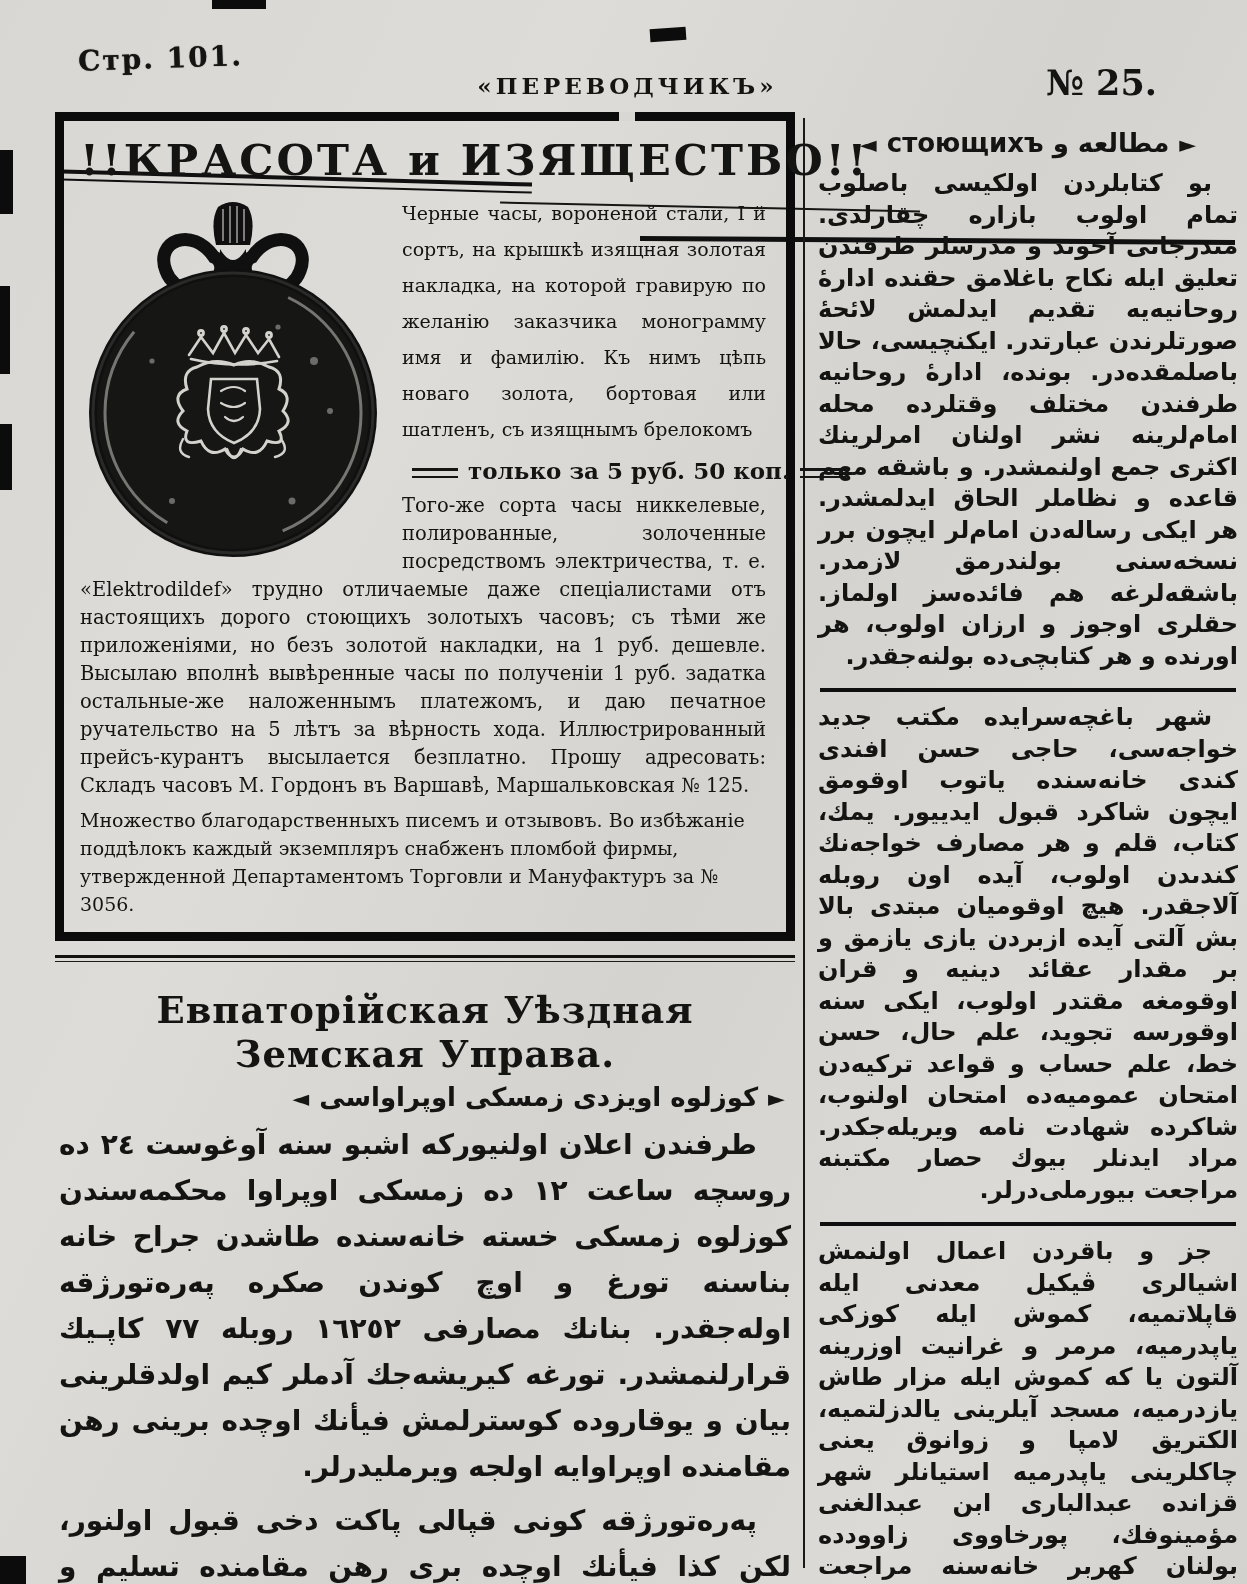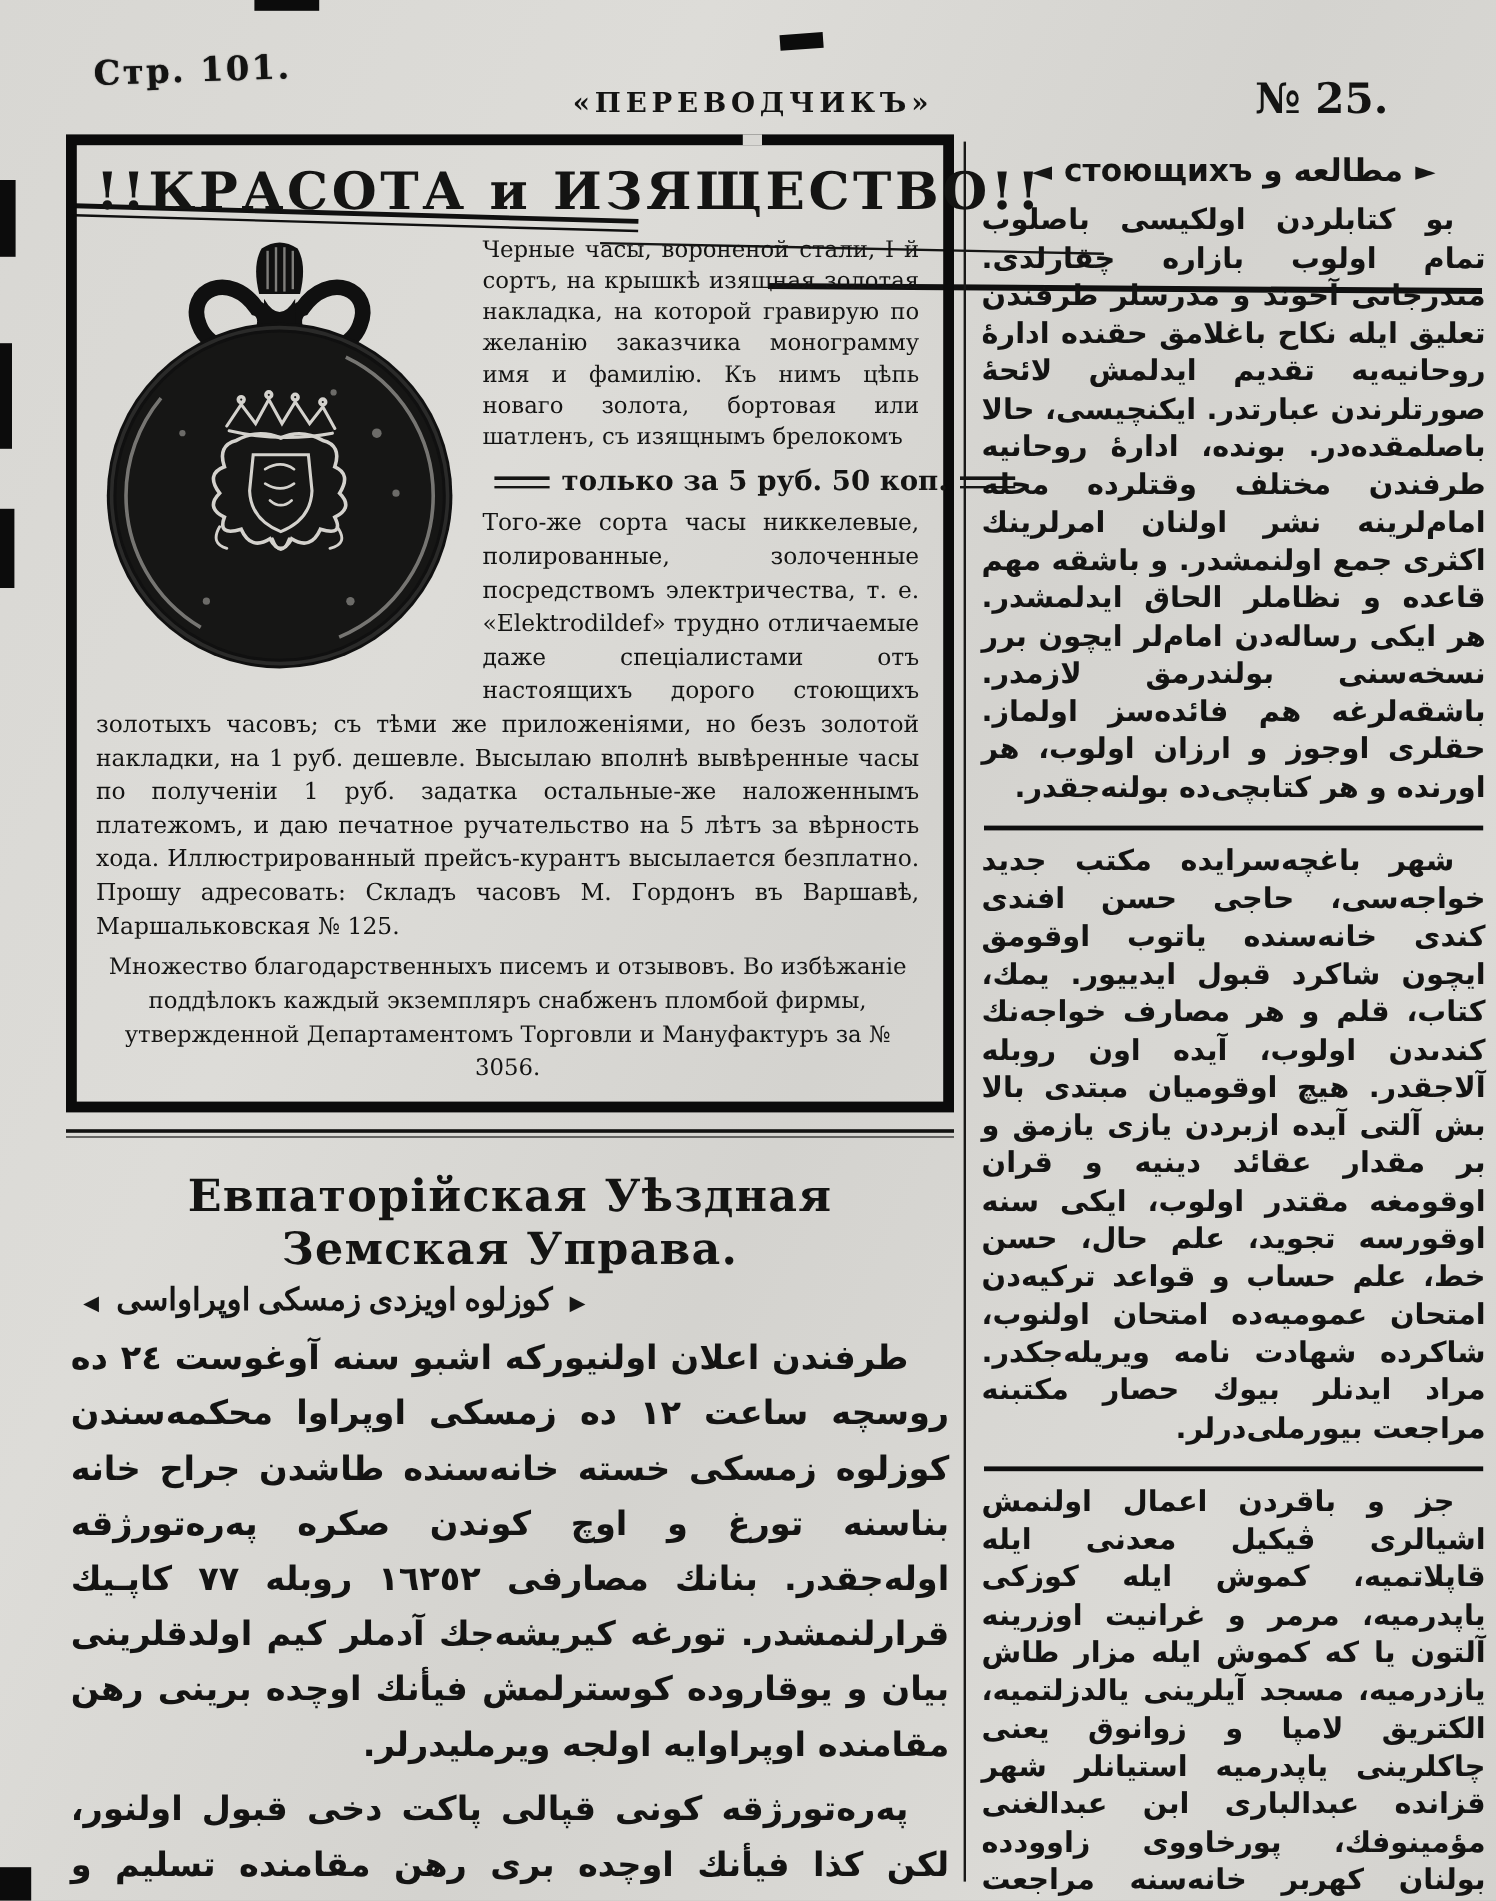--- a/index.html
+++ b/index.html
@@ -32,31 +32,31 @@
   
   .ad-box{
     position:relative;
     border:9px solid #0b0b0b;
     padding:10px 20px 14px 16px;
     background:transparent;
   }
   .ad-border-notch{position:absolute;left:555px;top:-9px;width:16px;height:9px;background:#d8d7d3;}
   .ad-title{margin:4px 0 10px 0;text-align:center;font-size:43px;font-weight:bold;letter-spacing:3px;white-space:nowrap;}
   .watch-fig{float:left;width:302px;height:358px;margin:6px 18px 4px 2px;}
-  .ad-intro{margin:2px 0 6px 0;font-size:19px;line-height:26px;text-align:justify;font-weight:500;}
+  .ad-intro{margin:2px 0 6px 0;font-size:19px;line-height:36px;text-align:justify;font-weight:500;}
   .ad-price{margin:10px 0 8px 0;font-size:23px;font-weight:bold;white-space:nowrap;}
   .ad-price .pdash{display:inline-block;vertical-align:middle;width:46px;border-top:3px solid #151514;border-bottom:2px solid #151514;height:5px;margin:0 10px;}
   .ad-body{margin:4px 0 6px 0;font-size:19.5px;line-height:28px;text-align:justify;}
-  .ad-footer{margin:6px 0 0 0;font-size:19px;line-height:28px;text-align:center;}
+  .ad-footer{margin:6px 0 0 0;font-size:19px;line-height:28px;text-align:left;}
 
   
   .thin-rule{border-top:3px solid #121211;border-bottom:1px solid #1c1c1b;height:3px;margin:14px 0 0 0;}
   .zem-heading{margin:26px 0 6px 0;text-align:center;font-size:37px;font-weight:bold;letter-spacing:1px;}
   .ar{font-family:"DejaVu Sans", sans-serif;direction:rtl;font-weight:bold;}
-  .zem-sub{margin:4px 0 10px 0;text-align:left;font-size:26px;font-family:Liberation Serif, serif;}
+  .zem-sub{margin:4px 0 10px 0;text-align:right;font-size:26px;}
   .fleuron{font-size:22px;vertical-align:middle;padding:0 10px;color:#161615;}
   .zem-para{margin:8px 4px 0 4px;font-size:28px;line-height:46px;text-align:justify;text-indent:34px;}
 
   
   .rc-heading{margin:8px 0 10px 0;text-align:center;font-size:26px;}
   .rc-para{margin:6px 0 0 0;font-size:24px;line-height:31.5px;text-align:justify;text-indent:26px;}
   .rc-rule{border-top:4px solid #0f0f0f;height:0;margin:16px 2px 10px 2px;}
 </style>
 </head>
 <body>

